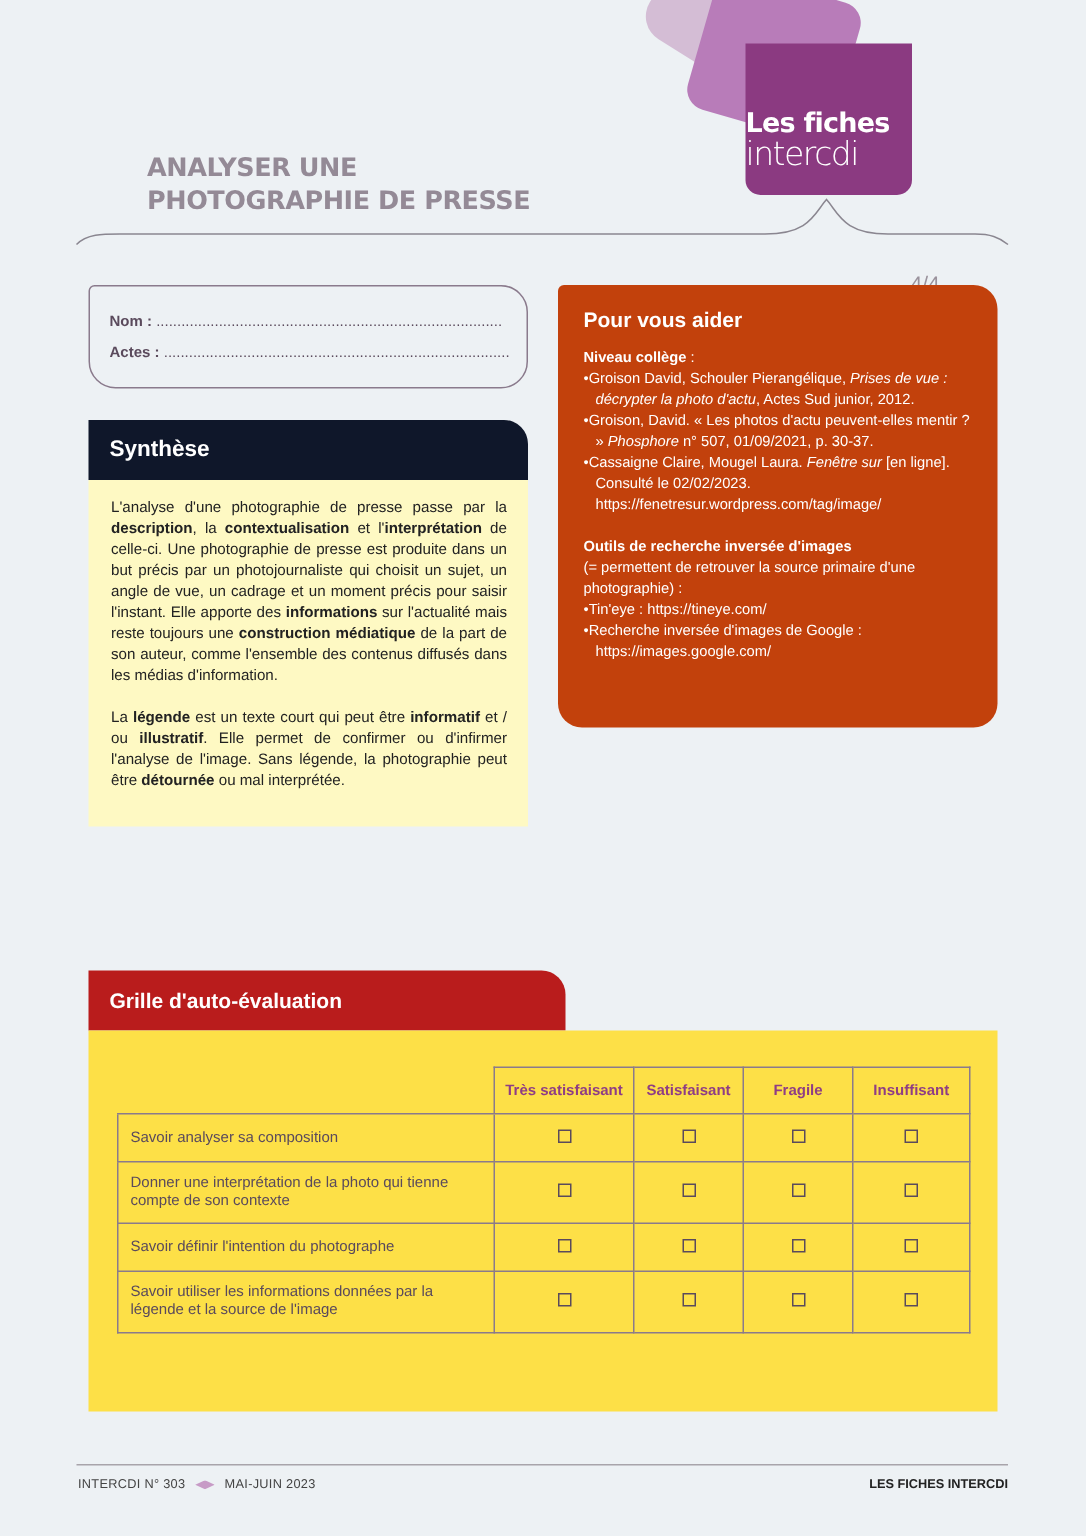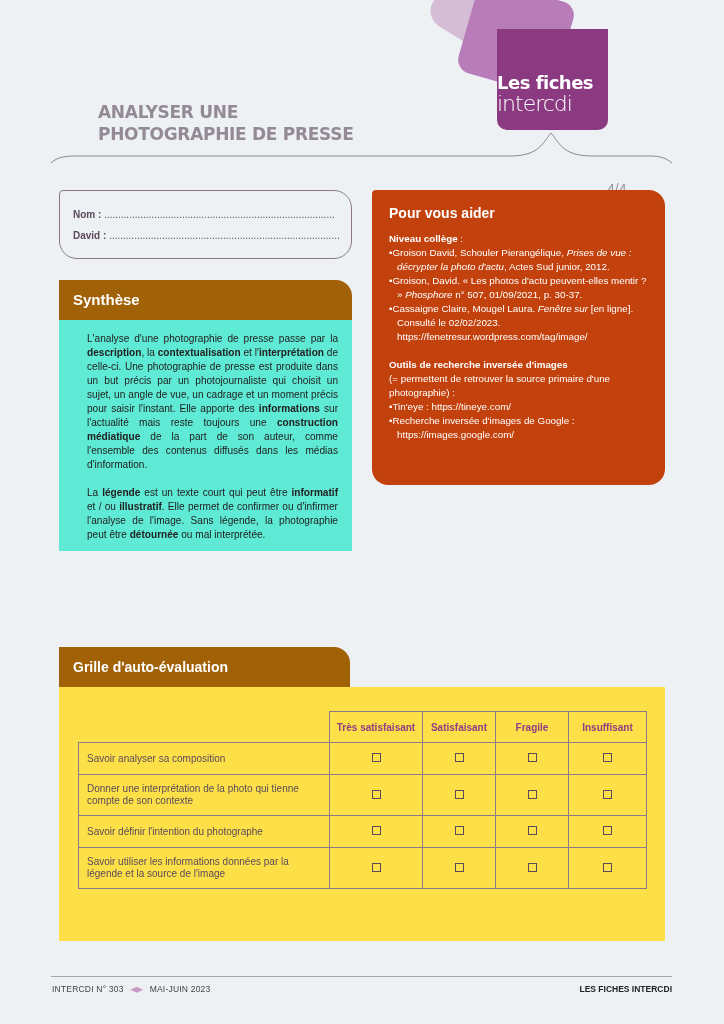--- a/index.html
+++ b/index.html
@@ -17,35 +17,35 @@
   .title { position: absolute; left: 98px; top: 101px; font-family: "DejaVu Sans", sans-serif; font-weight: bold; font-size: 17px; line-height: 22px; color: #948a96; letter-spacing: -0.3px; }
   .pagenum { position: absolute; left: 607px; top: 137px; font-size: 14px; font-weight: normal; color: #9a929c; margin-top: 44px; }
   .brace { position: absolute; left: 50px; top: 130px; }
 
   
   .namebox { position: absolute; left: 59px; top: 190px; width: 293px; height: 69px; border: 1.5px solid #8a7a8c; border-radius: 4px 18px 18px 18px; }
   .nb-row { position: absolute; left: 13px; font-size: 10px; font-weight: bold; color: #5a4a5c; white-space: nowrap; }
   .nb-row .dots { font-weight: normal; color: #5a4a5c; letter-spacing: 0; }
 
   
-  .syn-head { position: absolute; left: 59px; top: 280px; width: 293px; height: 40px; background: #a16207; border-radius: 0 16px 0 0; color: #fff; font-weight: bold; font-size: 15px; padding: 11px 0 12px 14px; }
-  .syn-body { position: absolute; left: 59px; top: 320px; width: 293px; height: 231px; background: #5eead4; padding: 12px 14px 0 28px; font-size: 10.1px; line-height: 14px; color: #222; text-align: justify; }
+  .syn-head { position: absolute; left: 59px; top: 280px; width: 293px; height: 40px; background: #0f172a; border-radius: 0 16px 0 0; color: #fff; font-weight: bold; font-size: 15px; padding: 11px 0 12px 14px; }
+  .syn-body { position: absolute; left: 59px; top: 320px; width: 293px; height: 231px; background: #fef9c3; padding: 12px 14px 0 15px; font-size: 10.1px; line-height: 14px; color: #222; text-align: justify; }
   .syn-body p + p { margin-top: 14px; }
 
   
   .help { position: absolute; left: 372px; top: 190px; width: 293px; height: 295px; background: #c2410c; border-radius: 4px 16px 16px 16px; color: #fff; padding: 16px 17px; font-size: 9.8px; line-height: 14px; }
   .help h2 { font-size: 14px; font-weight: bold; margin-bottom: 12px; }
   .help .sub { font-weight: bold; }
   .help ul { list-style: none; }
   .help li { padding-left: 8px; text-indent: -8px; }
   .help li::before { content: "\2022 "; }
   .help .gap { height: 14px; }
 
   
-  .grid-head { position: absolute; left: 59px; top: 647px; width: 291px; height: 40px; background: #a16207; border-radius: 0 16px 0 0; color: #fff; font-weight: bold; font-size: 14px; padding: 12px 0 0 14px; }
+  .grid-head { position: absolute; left: 59px; top: 647px; width: 318px; height: 40px; background: #b91c1c; border-radius: 0 16px 0 0; color: #fff; font-weight: bold; font-size: 14px; padding: 12px 0 0 14px; }
   .grid-body { position: absolute; left: 59px; top: 687px; width: 606px; height: 254px; background: #fde047; }
   table { position: absolute; left: 19px; top: 24px; border-collapse: collapse; font-size: 10px; color: #5a4a5c; }
   td, th { border: 1px solid #8a7a8c; }
   th { height: 31px; font-weight: bold; color: #8f3d85; font-size: 10px; text-align: center; }
   th.empty { border: none; border-bottom: 1px solid #8a7a8c; }
   td.crit { width: 251px; padding: 0 8px; text-align: left; line-height: 12px; }
   td.cb { text-align: center; }
   .box { display: inline-block; width: 9px; height: 9px; border: 1px solid #5a4a5c; }
   tr.r1 td { height: 32px; }
   tr.r2 td { height: 41px; }
@@ -74,21 +74,21 @@
   <path d="M1,33 C8,26 18,26 30,26 L460,26 C490,26 493,12 501,3 C509,12 512,26 542,26 L600,26 C610,26 616,28 622,33" fill="none" stroke="#8a8690" stroke-width="1"></path>
 </svg>
 <div class="pagenum">4/4</div>
 
 <div class="namebox">
   <div class="nb-row" style="top:18px">
     <span>Nom :</span>
     <span class="dots">...................................................................................</span>
   </div>
   <div class="nb-row" style="top:39px">
-    <span>David :</span>
+    <span>Actes :</span>
     <span class="dots">...................................................................................</span>
   </div>
 </div>
 
 <div class="syn-head">Synthèse</div>
 <div class="syn-body">
   <p><span>L'analyse d'une photographie de presse passe par la </span><b>description</b><span>, la </span><b>contextualisation</b><span> et l'</span><b>interprétation</b><span> de celle-ci. Une photographie de presse est produite dans un but précis par un photojournaliste qui choisit un sujet, un angle de vue, un cadrage et un moment précis pour saisir l'instant. Elle apporte des </span><b>informations</b><span> sur l'actualité mais reste toujours une </span><b>construction médiatique</b><span> de la part de son auteur, comme l'ensemble des contenus diffusés dans les médias d'information.</span></p>
   <p><span>La </span><b>légende</b><span> est un texte court qui peut être </span><b>informatif</b><span> et / ou </span><b>illustratif</b><span>. Elle permet de confirmer ou d'infirmer l'analyse de l'image. Sans légende, la photographie peut être </span><b>détournée</b><span> ou mal interprétée.</span></p>
 </div>
 

